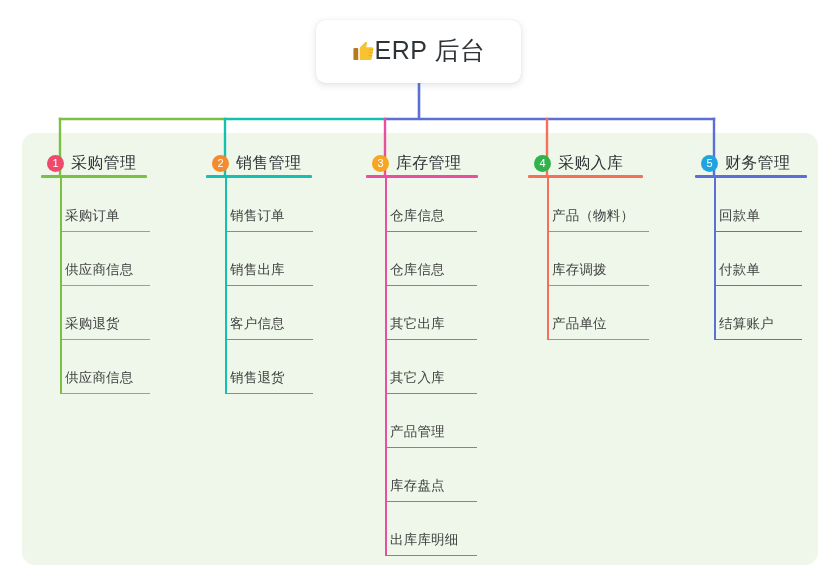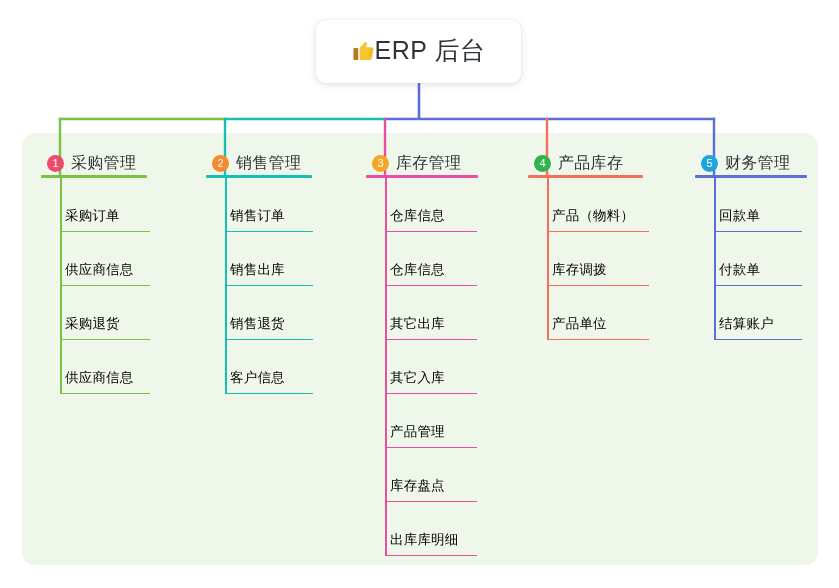--- a/index.html
+++ b/index.html
@@ -122,21 +122,21 @@
   .leaf {
     position: relative;
     height: 54px;
     box-sizing: border-box;
   }
   .leaf-label {
     position: absolute;
     left: 24px;
     bottom: 7px;
     font-size: 13.5px;
-    color: #000000;
+    color: #404040;
     white-space: nowrap;
     letter-spacing: 0.2px;
   }
   .leaf-rule {
     position: absolute;
     left: 19px;
     bottom: 0;
     height: 1.5px;
   }
   .leaf-stem {
@@ -218,26 +218,26 @@
           <span class="leaf-label">销售订单</span>
           <span class="leaf-rule" style="width: 88px; background: rgb(22, 192, 176);"></span>
         </div>
         <div class="leaf">
           <span class="leaf-stem" style="background: rgb(22, 192, 176);"></span>
           <span class="leaf-label">销售出库</span>
           <span class="leaf-rule" style="width: 88px; background: rgb(22, 192, 176);"></span>
         </div>
         <div class="leaf">
           <span class="leaf-stem" style="background: rgb(22, 192, 176);"></span>
+          <span class="leaf-label">客户信息</span>
+          <span class="leaf-rule" style="width: 88px; background: rgb(22, 192, 176);"></span>
+        </div>
+        <div class="leaf">
+          <span class="leaf-stem" style="background: rgb(22, 192, 176);"></span>
           <span class="leaf-label">销售退货</span>
-          <span class="leaf-rule" style="width: 88px; background: rgb(22, 192, 176);"></span>
-        </div>
-        <div class="leaf">
-          <span class="leaf-stem" style="background: rgb(22, 192, 176);"></span>
-          <span class="leaf-label">客户信息</span>
           <span class="leaf-rule" style="width: 88px; background: rgb(22, 192, 176);"></span>
         </div>
       </div>
     </div>
     <div class="group" style="left: 366px; top: 148px;">
       <div class="group-head" style="width: 112px;">
         <span class="badge" style="background: rgb(245, 166, 35);">3</span>
         <span class="group-title">库存管理</span>
         <span class="head-rule" style="width: 112px; background: rgb(232, 79, 160);"></span>
       </div>
@@ -275,21 +275,21 @@
         <div class="leaf">
           <span class="leaf-stem" style="background: rgb(232, 79, 160);"></span>
           <span class="leaf-label">出库库明细</span>
           <span class="leaf-rule" style="width: 92px; background: rgb(232, 79, 160);"></span>
         </div>
       </div>
     </div>
     <div class="group" style="left: 528px; top: 148px;">
       <div class="group-head" style="width: 115px;">
         <span class="badge" style="background: rgb(47, 179, 74);">4</span>
-        <span class="group-title">产品库存</span>
+        <span class="group-title">采购入库</span>
         <span class="head-rule" style="width: 115px; background: rgb(244, 112, 90);"></span>
       </div>
       <div class="leaves">
         <div class="leaf">
           <span class="leaf-stem" style="background: rgb(244, 112, 90);"></span>
           <span class="leaf-label">产品（物料）</span>
           <span class="leaf-rule" style="width: 102px; background: rgb(244, 112, 90);"></span>
         </div>
         <div class="leaf">
           <span class="leaf-stem" style="background: rgb(244, 112, 90);"></span>

